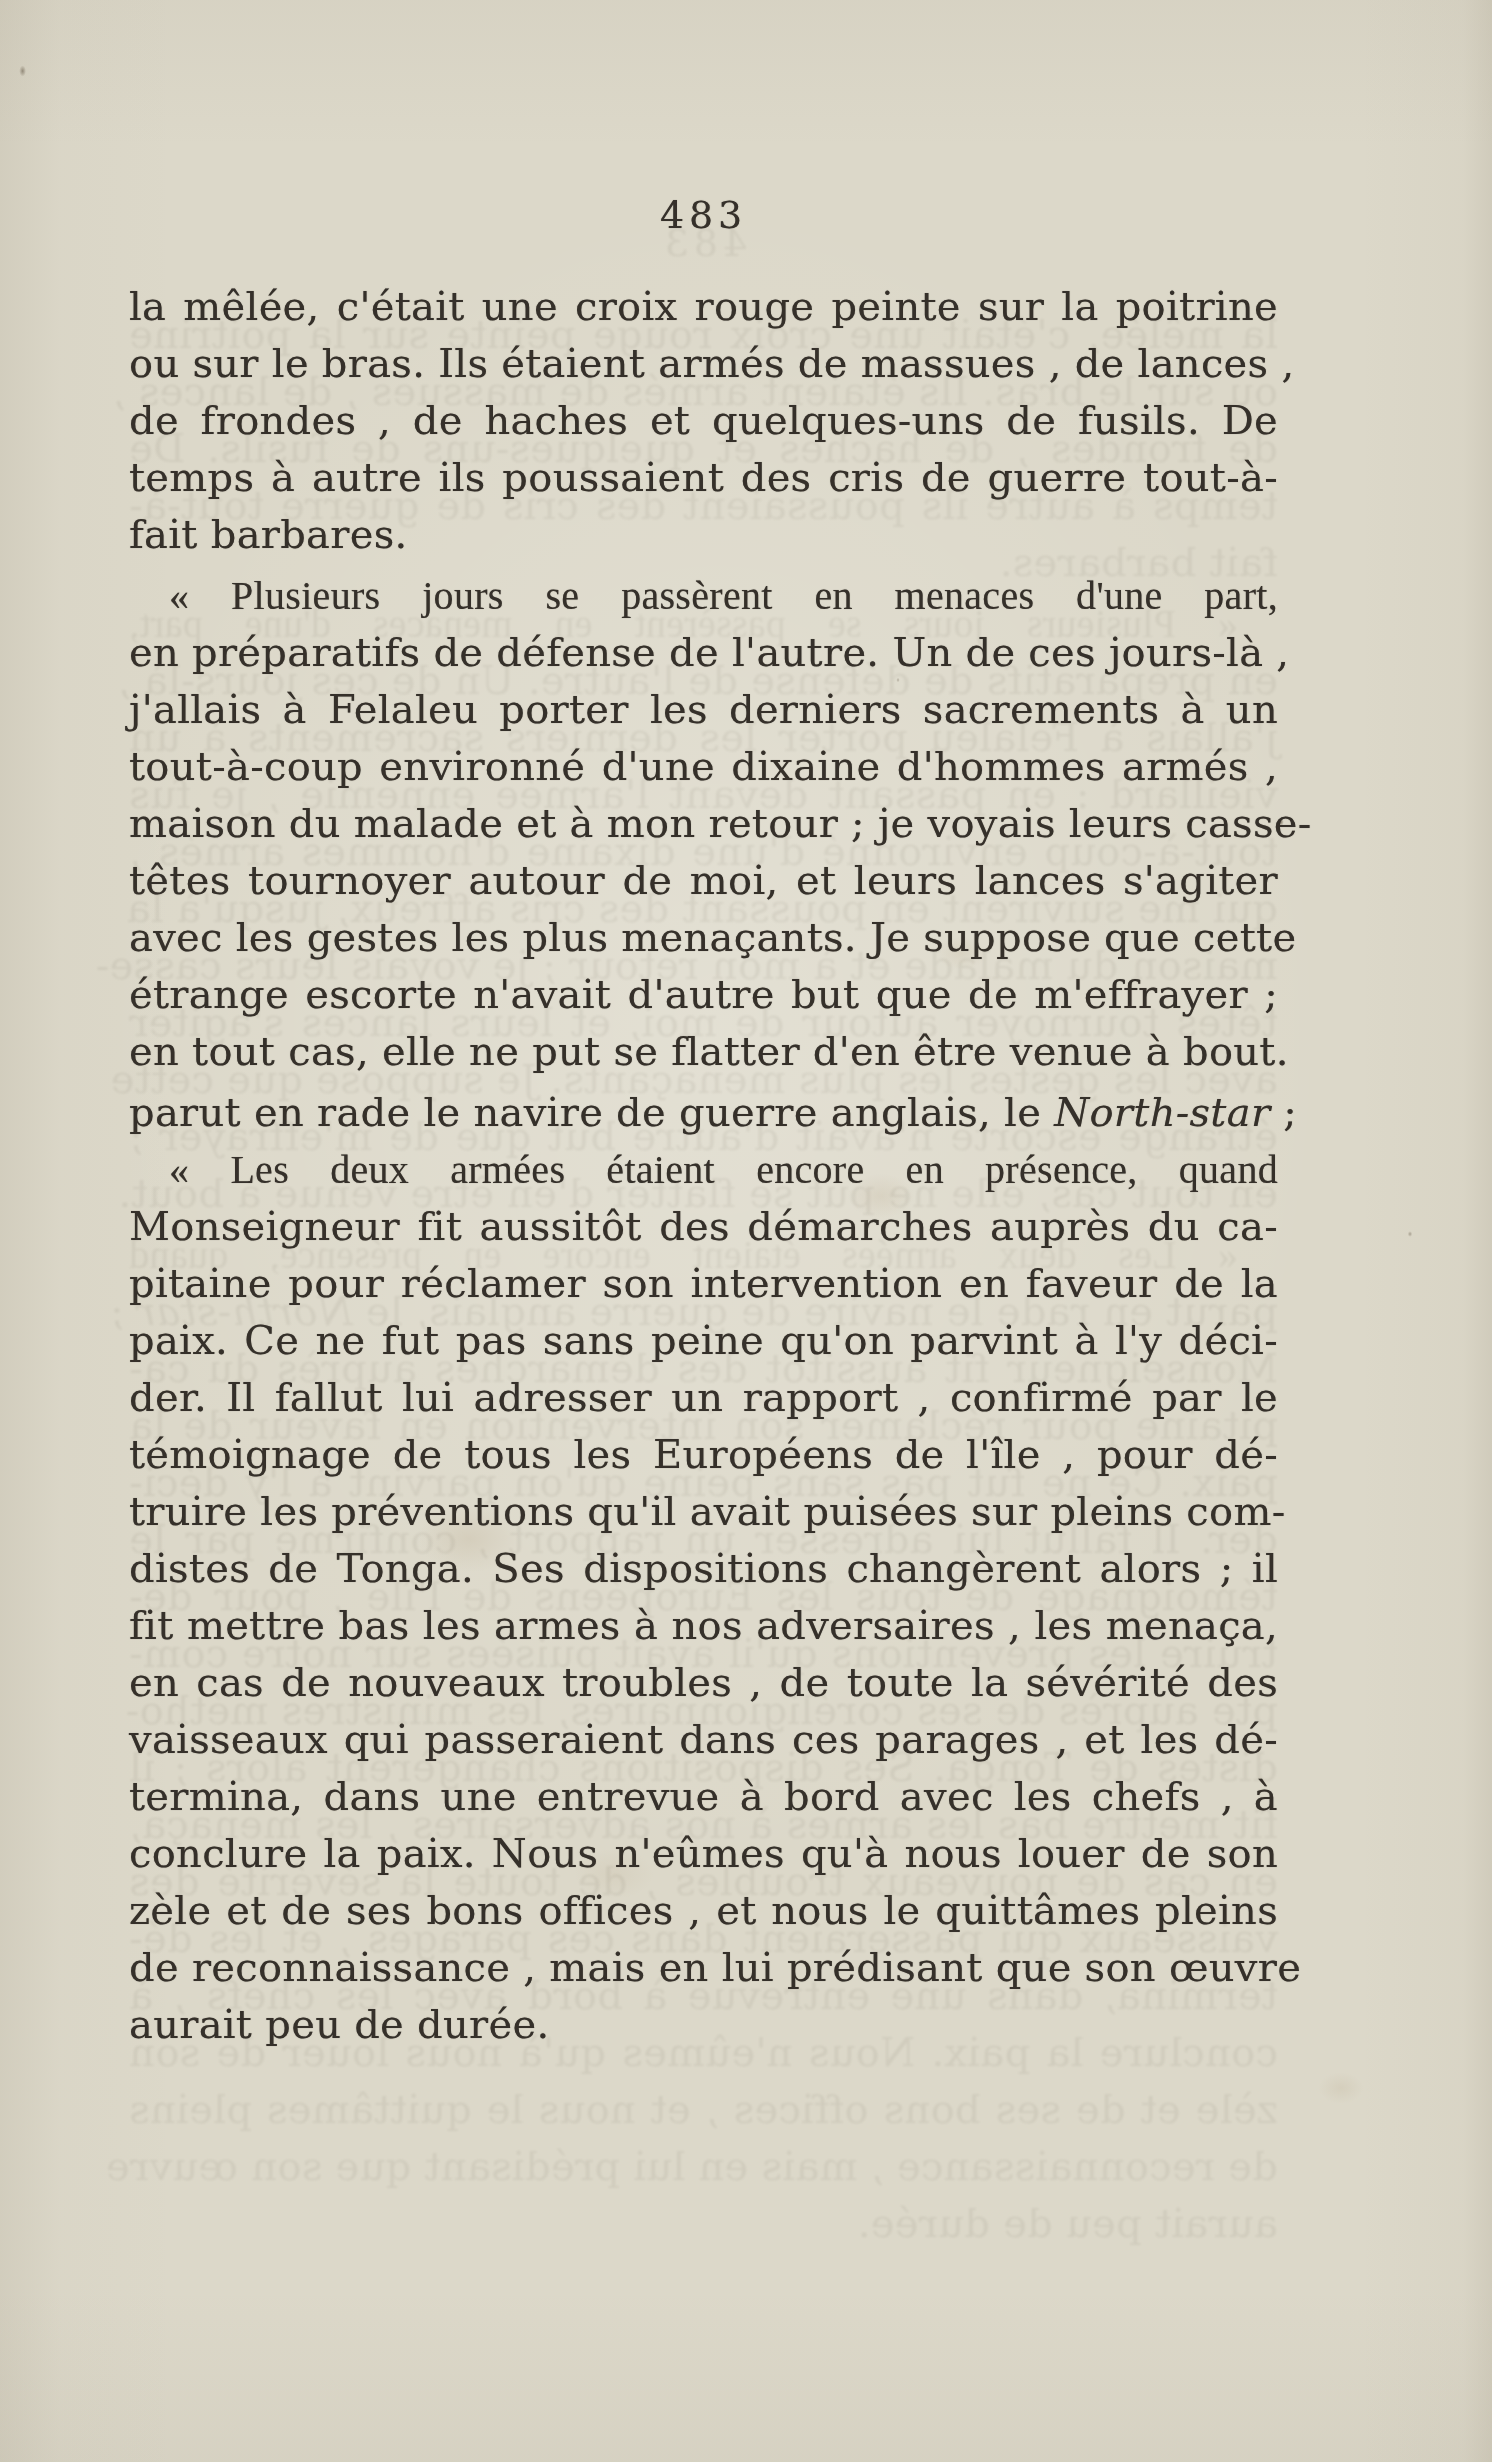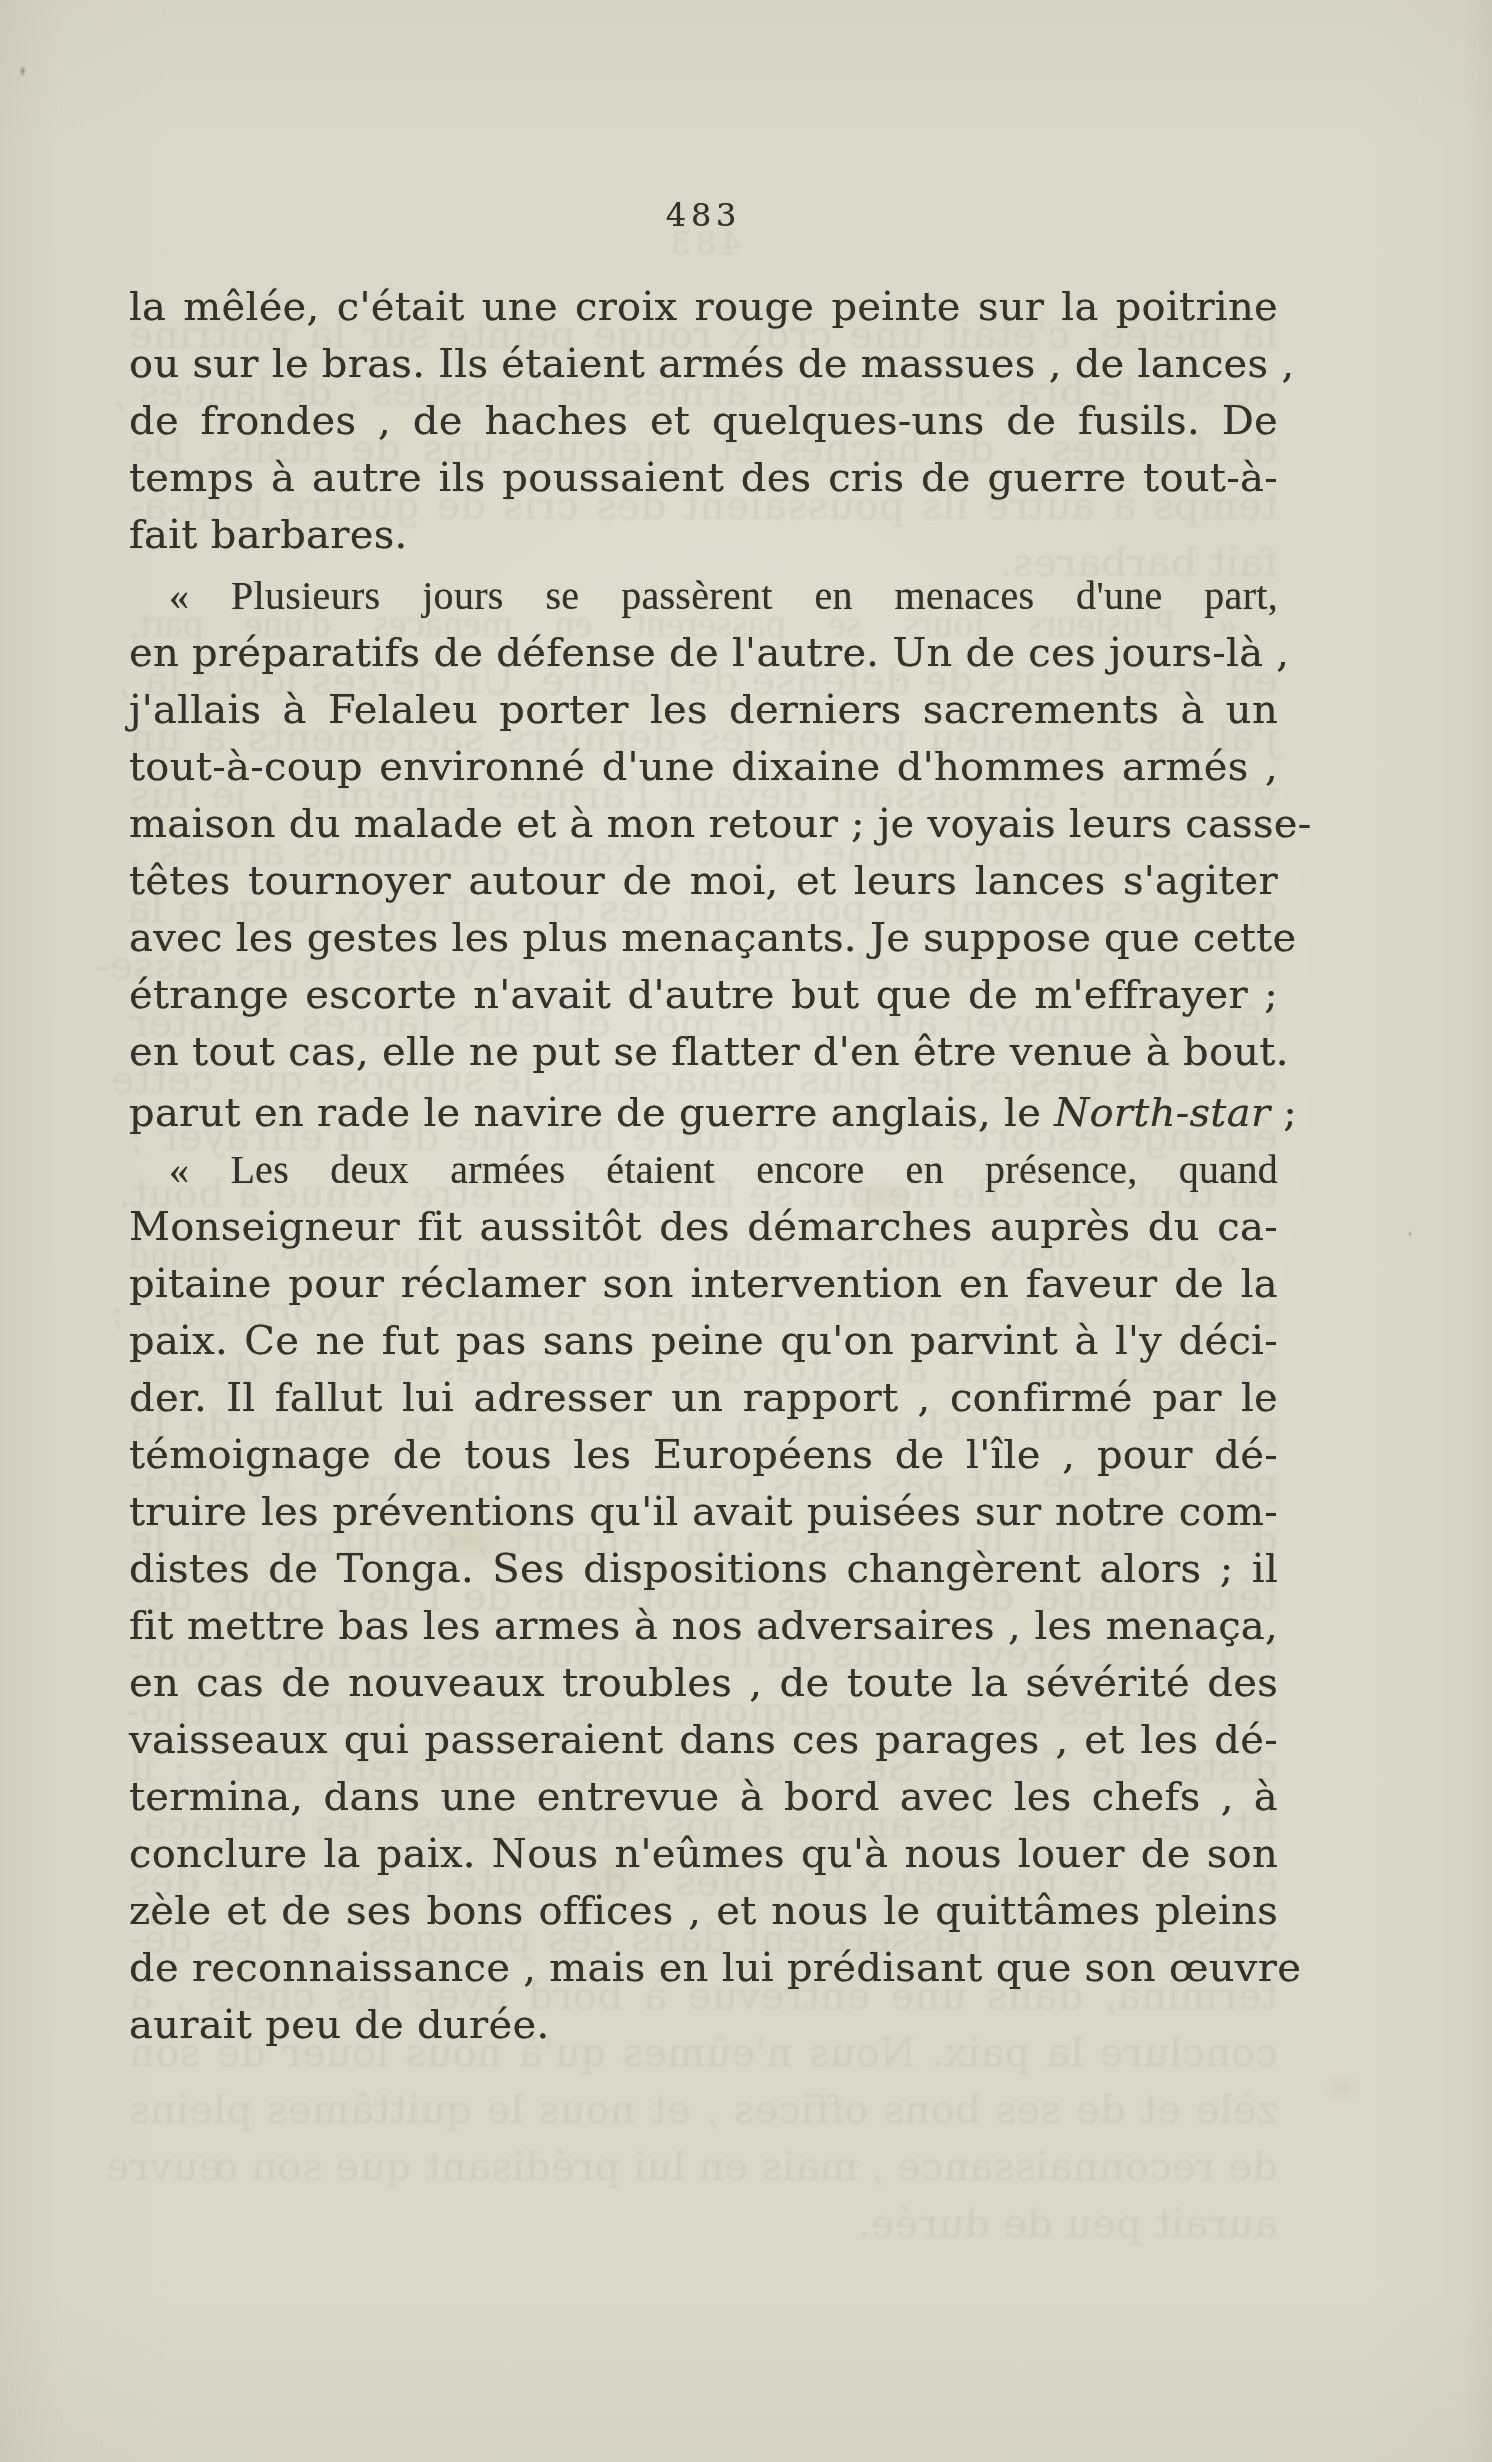--- a/index.html
+++ b/index.html
@@ -67,21 +67,21 @@
   .ghost {
     z-index: 1;
     transform: scaleX(-1) translateY(27.5px);
     opacity: 0.075;
     filter: blur(1.1px);
     color: #4a4334;
     text-shadow: none;
   }
   .page-number {
     text-align: center;
-    font-size: 32px;
+    font-size: 38px;
     letter-spacing: 4.8px;
     margin-bottom: 34px;
   }
   .para { margin: 4px; }
   .line {
     text-align: justify;
     text-align-last: justify;
     white-space: nowrap;
   }
   .line.end { text-align-last: left; }
@@ -159,21 +159,21 @@
         <div class="line end"><span>en tout cas, elle ne put se flatter d'en être venue à bout.</span></div>
       </div>
       <div class="para">
         <div class="line"><span>parut en rade le navire de guerre anglais, le </span><i>North-star</i><span> ;</span></div>
         <div class="line indent"><span>« Les deux armées étaient encore en présence, quand</span></div>
         <div class="line"><span>Monseigneur fit aussitôt des démarches auprès du ca-</span></div>
         <div class="line"><span>pitaine pour réclamer son intervention en faveur de la</span></div>
         <div class="line"><span>paix. Ce ne fut pas sans peine qu'on parvint à l'y déci-</span></div>
         <div class="line"><span>der. Il fallut lui adresser un rapport , confirmé par le</span></div>
         <div class="line"><span>témoignage de tous les Européens de l'île , pour dé-</span></div>
-        <div class="line"><span>truire les préventions qu'il avait puisées sur notre com-</span></div>
+        <div class="line"><span>truire les préventions qu'il avait puisées sur pleins com-</span></div>
         <div class="line"><span>distes de Tonga. Ses dispositions changèrent alors ; il</span></div>
         <div class="line"><span>fit mettre bas les armes à nos adversaires , les menaça,</span></div>
         <div class="line"><span>en cas de nouveaux troubles , de toute la sévérité des</span></div>
         <div class="line"><span>vaisseaux qui passeraient dans ces parages , et les dé-</span></div>
         <div class="line"><span>termina, dans une entrevue à bord avec les chefs , à</span></div>
         <div class="line"><span>conclure la paix. Nous n'eûmes qu'à nous louer de son</span></div>
         <div class="line"><span>zèle et de ses bons offices , et nous le quittâmes pleins</span></div>
         <div class="line"><span>de reconnaissance , mais en lui prédisant que son œuvre</span></div>
         <div class="line end"><span>aurait peu de durée.</span></div>
       </div>

